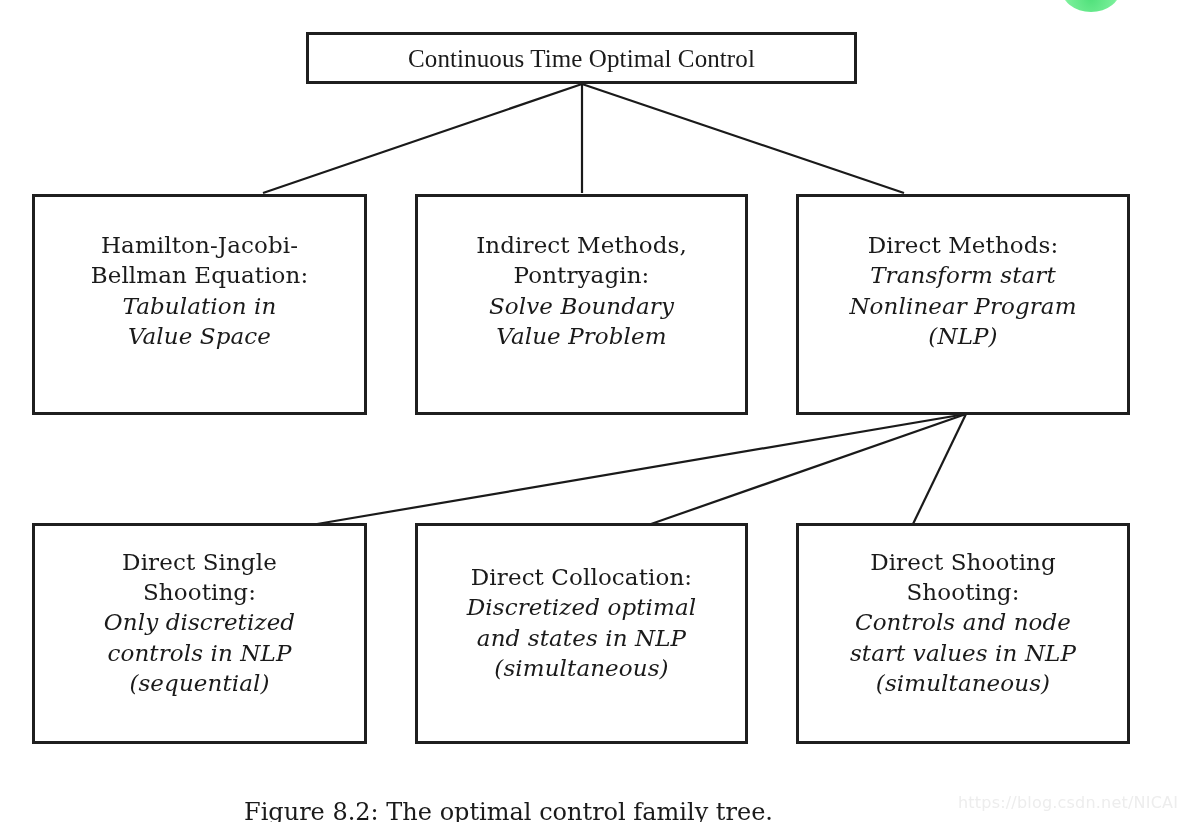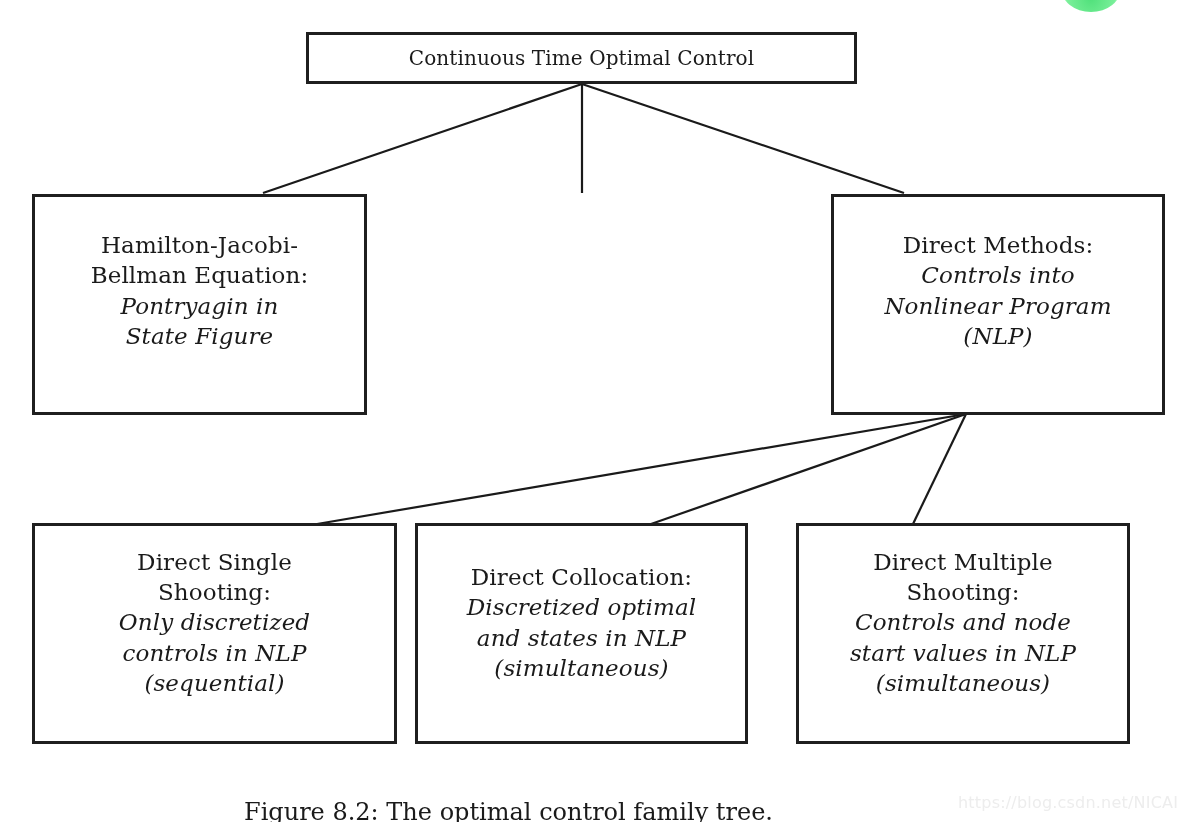--- a/index.html
+++ b/index.html
@@ -62,34 +62,34 @@
   .ln.roman  { font-style: normal; }
   .ln.italic { font-style: italic; }
 
   
   #node-root {
     left: 306px;
     top: 32px;
     width: 551px;
     height: 52px;
   }
-  #node-root .ln { font-size: 20px; }
+  #node-root .ln { font-size: 25px; font-family: Liberation Serif, serif; }
 
   
   .row-mid { top: 194px; height: 221px; }
   #node-hjb      { left: 32px;  width: 335px; }
   #node-indirect { left: 415px; width: 333px; }
-  #node-direct   { left: 796px; width: 334px; margin-left: 35px; }
+  #node-direct   { left: 796px; width: 334px; }
   .row-mid .ln { font-size: 23px; }
   
   .row-mid .lines { transform: translateY(-14px); }
 
   
   .row-bot { top: 523px; height: 221px; }
-  #node-single     { left: 32px;  width: 365px; }
+  #node-single     { left: 32px;  width: 335px; }
   #node-colloc     { left: 415px; width: 333px; align-items: center; }
   #node-multiple   { left: 796px; width: 334px; }
   .row-bot .ln { font-size: 23px; }
   .row-bot .lines { transform: translateY(-11px); }
 
   
   #caption {
     position: absolute;
     left: 0;
     top: 798px;
@@ -135,30 +135,38 @@
   <div class="node" id="node-root">
     <span class="lines">
       <span class="ln roman">Continuous Time Optimal Control</span>
     </span>
   </div>
 
   <div class="node row-mid" id="node-hjb">
     <span class="lines">
       <span class="ln roman">Hamilton-Jacobi-</span>
       <span class="ln roman">Bellman Equation:</span>
-      <span class="ln italic">Pontryagin in</span>
-      <span class="ln italic">State Figure</span>
-    </span>
-  </div>
-
+      <span class="ln italic">Tabulation in</span>
+      <span class="ln italic">Value Space</span>
+    </span>
+  </div>
+
+  <div class="node row-mid" id="node-indirect">
+    <span class="lines">
+      <span class="ln roman">Indirect Methods,</span>
+      <span class="ln roman">Pontryagin:</span>
+      <span class="ln italic">Solve Boundary</span>
+      <span class="ln italic">Value Problem</span>
+    </span>
+  </div>
 
   <div class="node row-mid" id="node-direct">
     <span class="lines">
       <span class="ln roman">Direct Methods:</span>
-      <span class="ln italic">Controls into</span>
+      <span class="ln italic">Transform start</span>
       <span class="ln italic">Nonlinear Program</span>
       <span class="ln italic">(NLP)</span>
     </span>
   </div>
 
   <div class="node row-bot" id="node-single">
     <span class="lines">
       <span class="ln roman">Direct Single</span>
       <span class="ln roman">Shooting:</span>
       <span class="ln italic">Only discretized</span>
@@ -171,21 +179,21 @@
     <span class="lines">
       <span class="ln roman">Direct Collocation:</span>
       <span class="ln italic">Discretized optimal</span>
       <span class="ln italic">and states in NLP</span>
       <span class="ln italic">(simultaneous)</span>
     </span>
   </div>
 
   <div class="node row-bot" id="node-multiple">
     <span class="lines">
-      <span class="ln roman">Direct Multiple</span>
+      <span class="ln roman">Direct Shooting</span>
       <span class="ln roman">Shooting:</span>
       <span class="ln italic">Controls and node</span>
       <span class="ln italic">start values in NLP</span>
       <span class="ln italic">(simultaneous)</span>
     </span>
   </div>
 
   <div id="caption">Figure 8.2:  The optimal control family tree.</div>
 
   <div id="watermark">https://blog.csdn.net/NICAI001</div>

